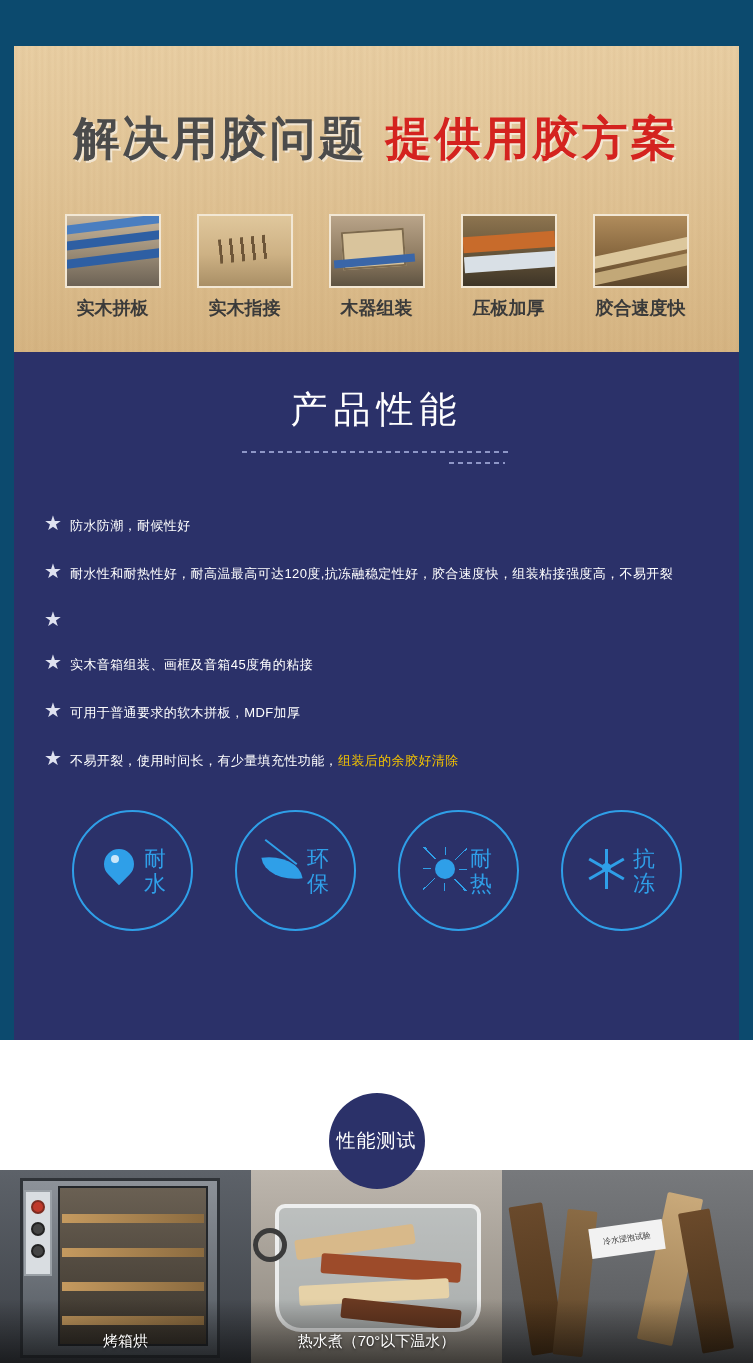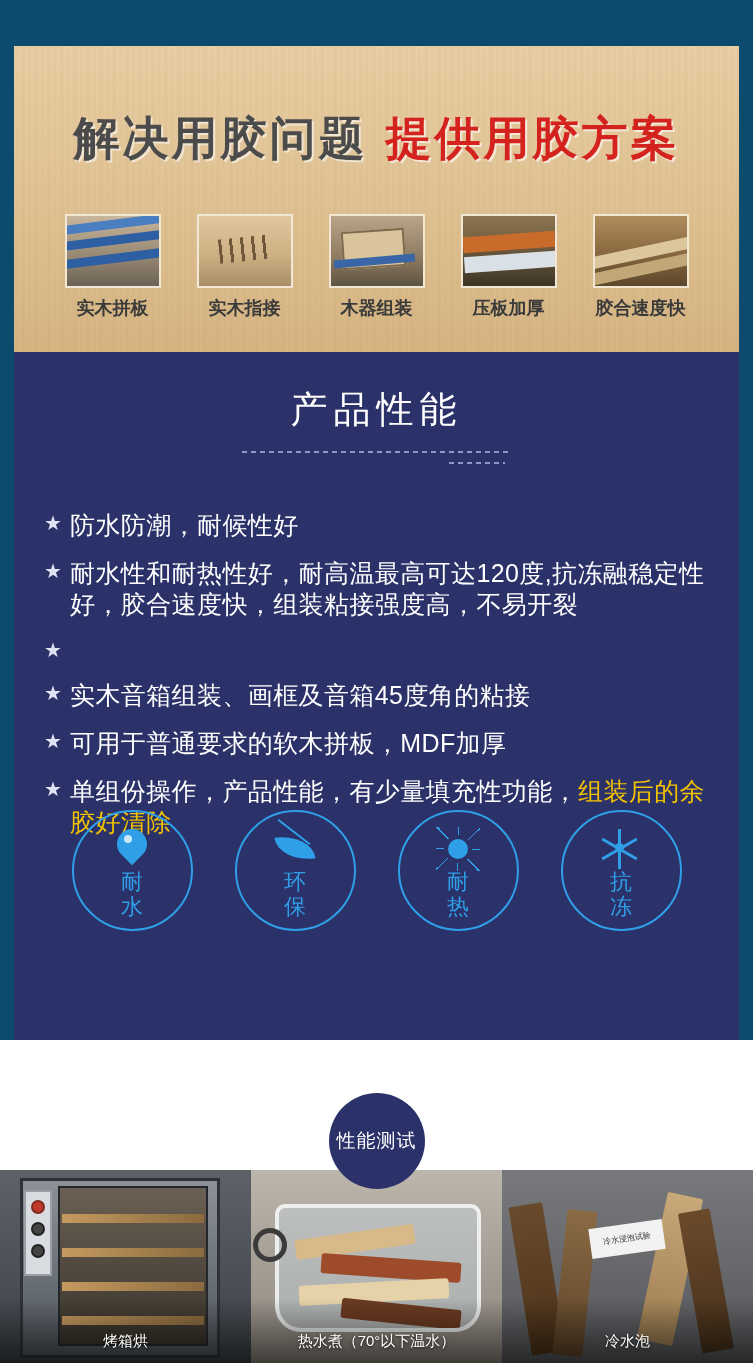--- a/index.html
+++ b/index.html
@@ -164,21 +164,21 @@
   .star {
     color: #dfe2f0;
     font-size: 20px;
     line-height: 26px;
     width: 34px;
     flex: 0 0 34px;
     text-align: center;
   }
   .btext {
     color: #ffffff;
-    font-size: 25px;
+    font-size: 13px;
     line-height: 31px;
     letter-spacing: 0.4px;
   }
   .hl { color: #f2c200; }
 
   
   .circles {
     position: absolute;
     top: 458px;
     left: 0;
@@ -188,21 +188,20 @@
     gap: 42px;
   }
   .circle {
     width: 121px;
     height: 121px;
     border-radius: 50%;
     border: 2px solid #2f9fe8;
     display: flex;
     align-items: center;
     justify-content: center;
-    flex-direction: column;
   }
   .circle .glyph {
     width: 46px;
     height: 56px;
     position: relative;
     flex: 0 0 46px;
   }
   .circle .lbl {
     color: #2f9fe8;
     font-size: 22px;
@@ -465,21 +464,21 @@
       <div class="bullet">
         <span class="star">★</span>
         <span class="btext">实木音箱组装、画框及音箱45度角的粘接</span>
       </div>
       <div class="bullet">
         <span class="star">★</span>
         <span class="btext">可用于普通要求的软木拼板，MDF加厚</span>
       </div>
       <div class="bullet">
         <span class="star">★</span>
-        <span class="btext"><span>单组份操作，产品性能，有少量填充性功能，</span><span class="hl">组装后的余胶好清除</span></span>
+        <span class="btext"><span>不易开裂，使用时间长，有少量填充性功能，</span><span class="hl">组装后的余胶好清除</span></span>
       </div>
     </div>
 
     <div class="circles">
       <div class="circle">
         <span class="glyph g-drop"></span>
         <span class="lbl">耐水</span>
       </div>
       <div class="circle">
         <span class="glyph g-leaf"></span>
@@ -531,19 +530,18 @@
         <div class="test-cap">热水煮（70°以下温水）</div>
       </div>
 
       <div class="test-cell cell-cold">
         <div class="plank p1"></div>
         <div class="plank p2"></div>
         <div class="plank p3"></div>
         <div class="plank p4"></div>
         <div class="note">冷水浸泡试验</div>
         <div class="shade"></div>
-        <div class="test-cap">冷水泡</div>
       </div>
 
     </div>
   </div>
 
 </div>
 
 </body></html>

